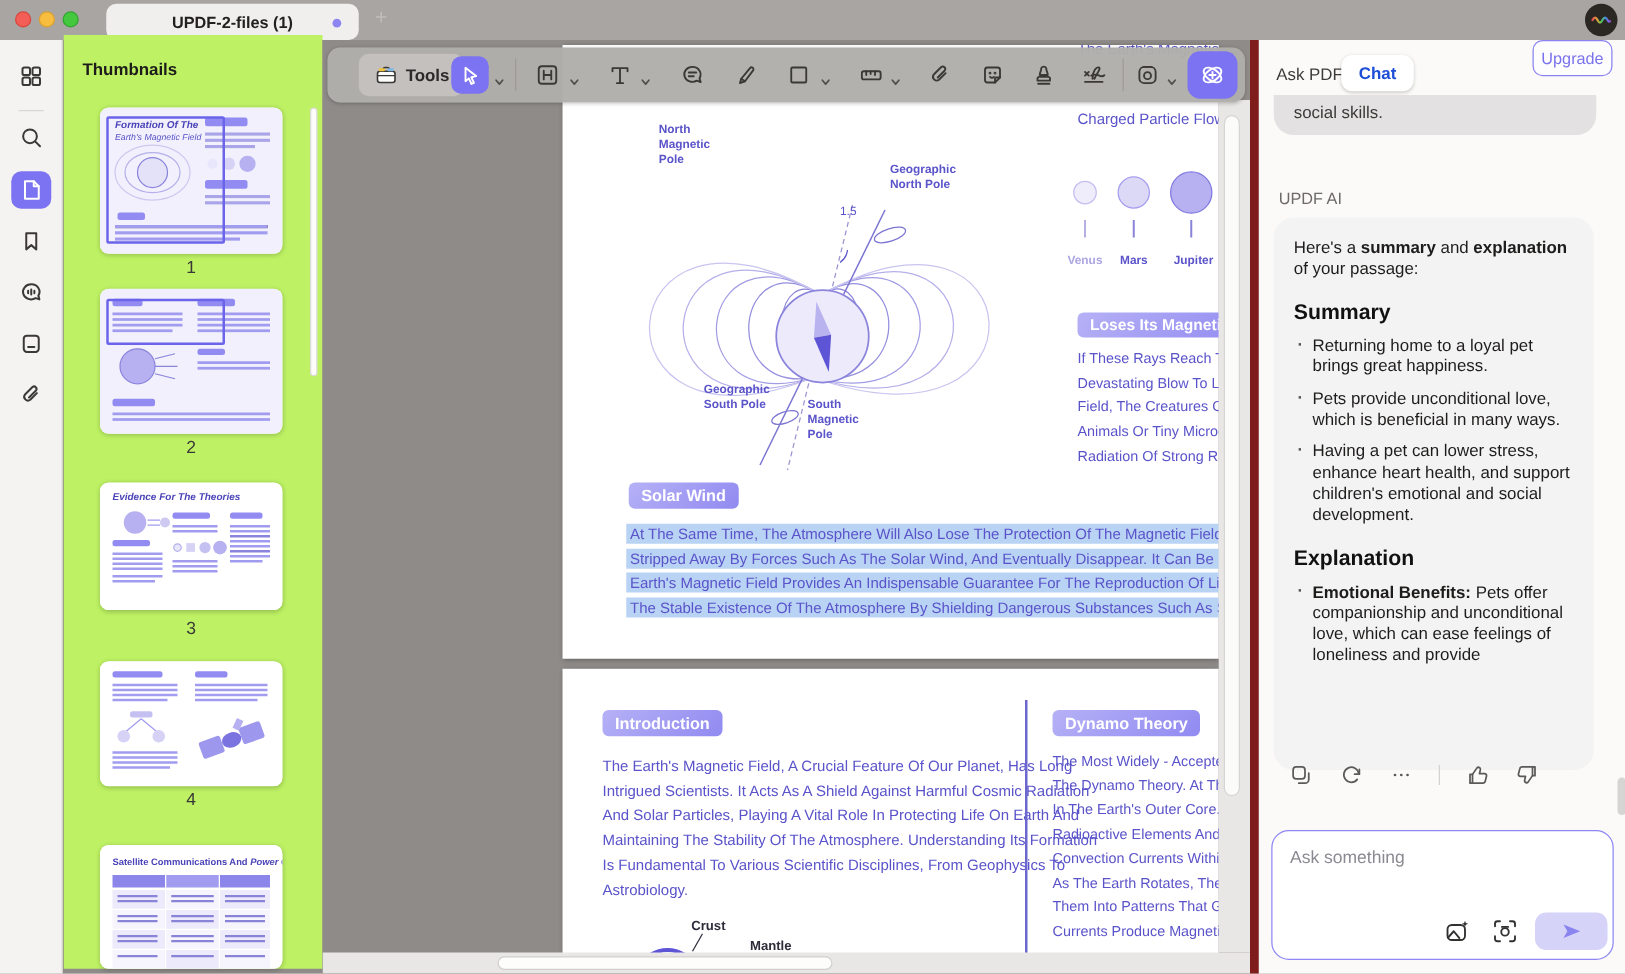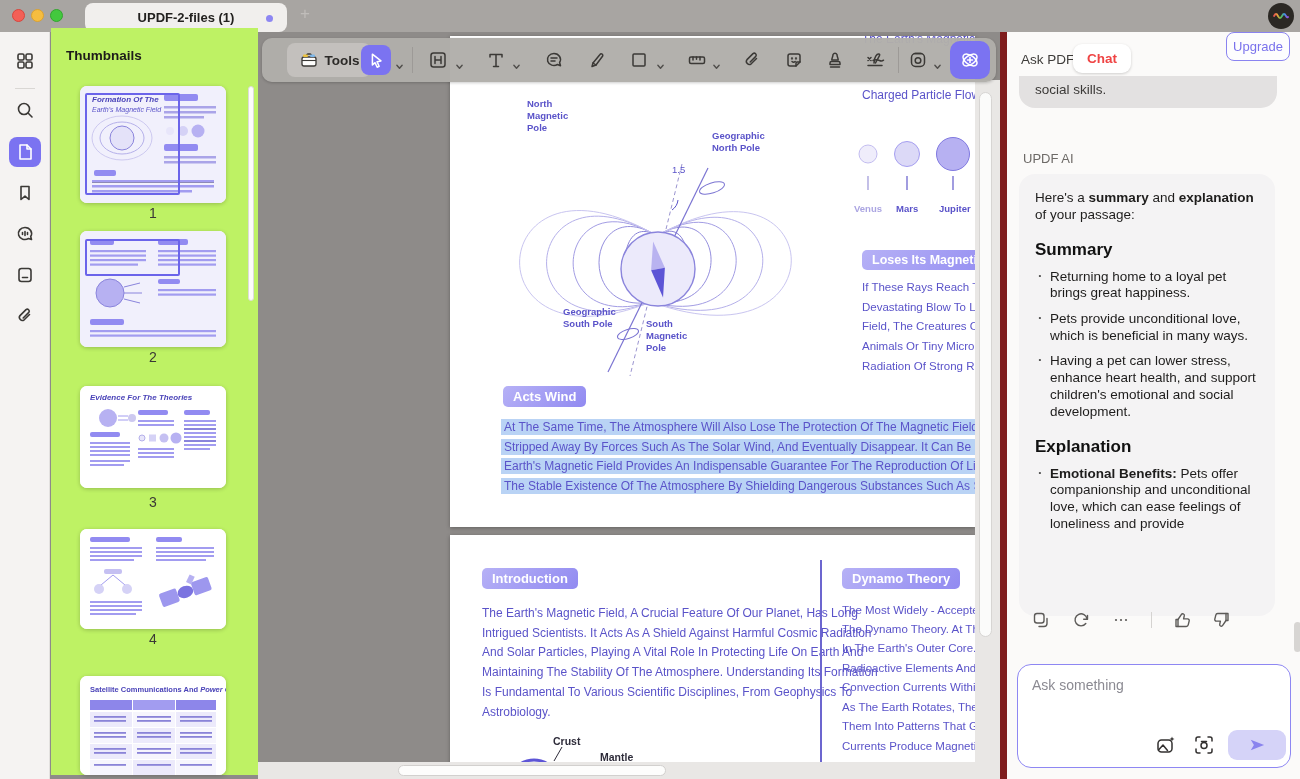--- a/index.html
+++ b/index.html
@@ -54,21 +54,21 @@
   .tbtn.purple { background:#7b73f1; }
   .tbtn.purple svg { stroke:#ffffff; }
   .chev { position:absolute; top:18px; width:9px; height:7px; }
   .chev svg { stroke:#514f4c; fill:none; stroke-width:1.6; stroke-linecap:round; stroke-linejoin:round; }
   .tb-div { position:absolute; top:9px; width:1px; height:26px; background:#9d9a97; }
 
   
   #chat { position:absolute; left:1000px; top:32px; width:300px; height:747px; background:#fbfaf9; border-left:7px solid #7f1d1d; }
   #tab-askpdf { position:absolute; left:14px; top:20px; font-size:13.5px; color:#3e3c3a; }
   #tab-chat { position:absolute; left:66px; top:12px; width:58px; height:29px; background:#ffffff; border-radius:9px; box-shadow:0 1px 3px rgba(0,0,0,.18);
-              display:flex; align-items:center; justify-content:center; font-size:13.5px; font-weight:bold; color:#ef4444; }
+              display:flex; align-items:center; justify-content:center; font-size:13.5px; font-weight:bold; color:#1d4ed8; }
   #upgrade-btn { position:absolute; right:10px; top:0; width:64px; height:29px; border:1.5px solid #8a83f0; border-radius:8px; background:#fdfdfe;
                  display:flex; align-items:center; justify-content:center; font-size:13px; color:#7a72ec; }
   #prev-bubble { position:absolute; left:12px; top:44px; width:258px; height:32px; background:#e3e1e1; border-radius:0 0 16px 16px;
                  font-size:13.5px; color:#3c3a38; padding:6px 16px; overflow:hidden; }
   #ai-sender { position:absolute; left:16px; top:119px; font-size:13px; color:#6d6a67; }
   #ai-bubble { position:absolute; left:12px; top:142px; width:256px; height:442px; background:#f4f3f4; border-radius:16px; padding:16px 16px 10px 16px;
                font-size:13.5px; color:#1e1d1c; line-height:1.24; }
   #ai-bubble h3 { font-size:17px; color:#111; margin:16px 0 8px 0; }
   #ai-bubble ul { list-style:none; }
   #ai-bubble li { position:relative; padding-left:15px; margin-bottom:9px; }
@@ -393,21 +393,21 @@
       <div class="planet-label" style="left:446px; top:167px;">Mars</div>
       <div class="planet-label" style="left:489px; top:167px;">Jupiter</div>
 
       <div class="doc-badge" style="left:412px; top:214px; font-size:12.5px;">Loses Its Magnetic Fi</div>
       <div class="doc-line" style="left:412px; top:245px;">If These Rays Reach The E</div>
       <div class="doc-line" style="left:412px; top:265px;">Devastating Blow To Life O</div>
       <div class="doc-line" style="left:412px; top:284px;">Field, The Creatures On Th</div>
       <div class="doc-line" style="left:412px; top:304px;">Animals Or Tiny Microorgan</div>
       <div class="doc-line" style="left:412px; top:324px;">Radiation Of Strong Rays A</div>
 
-      <div class="doc-badge" style="left:53px; top:350px; font-size:13px;">Acts Wind</div>
+      <div class="doc-badge" style="left:53px; top:350px; font-size:13px;">Solar Wind</div>
       <div class="doc-line" style="left:51px; top:384px; font-size:12px;"><span class="hl">At The Same Time, The Atmosphere Will Also Lose The Protection Of The Magnetic Field And Be Gradually</span></div>
       <div class="doc-line" style="left:51px; top:404px; font-size:12px;"><span class="hl">Stripped Away By Forces Such As The Solar Wind, And Eventually Disappear. It Can Be Said That The</span></div>
       <div class="doc-line" style="left:51px; top:423px; font-size:12px;"><span class="hl">Earth's Magnetic Field Provides An Indispensable Guarantee For The Reproduction Of Life On Earth And</span></div>
       <div class="doc-line" style="left:51px; top:443px; font-size:12px;"><span class="hl">The Stable Existence Of The Atmosphere By Shielding Dangerous Substances Such As Solar Particles.</span></div>
     </div>
 
     <div class="page" style="top:503px; height:230px;">
       <div class="doc-badge" style="left:32px; top:33px; font-size:13px;">Introduction</div>
       <div class="doc-line" style="left:32px; top:71px; font-size:12px;">The Earth's Magnetic Field, A Crucial Feature Of Our Planet, Has Long</div>
       <div class="doc-line" style="left:32px; top:91px; font-size:12px;">Intrigued Scientists. It Acts As A Shield Against Harmful Cosmic Radiation</div>

